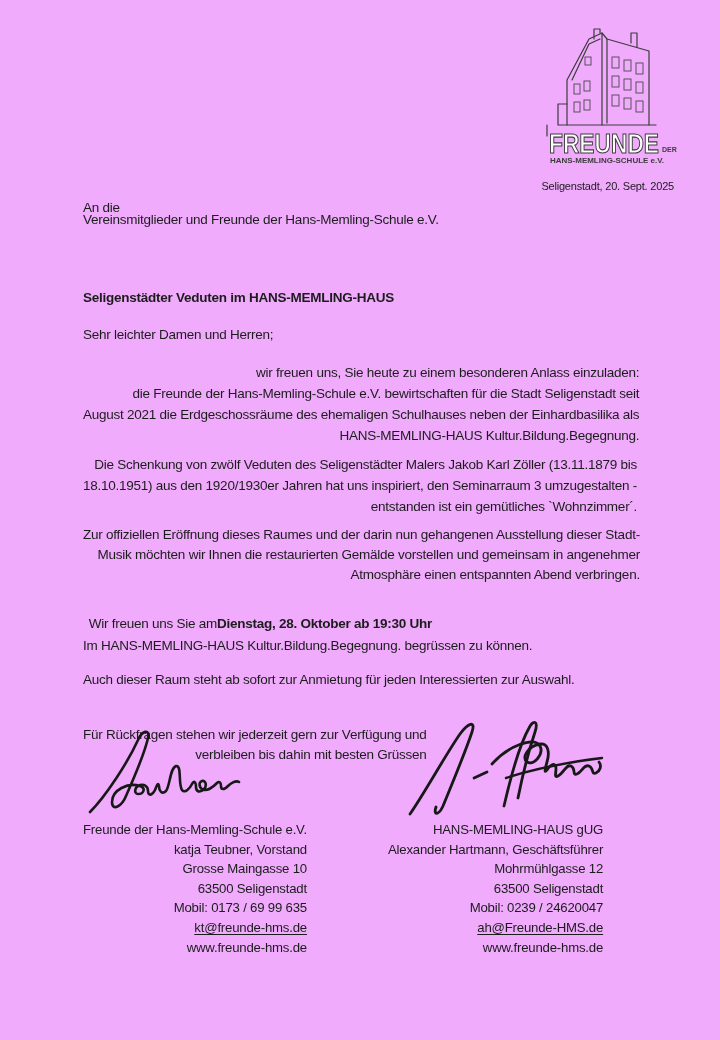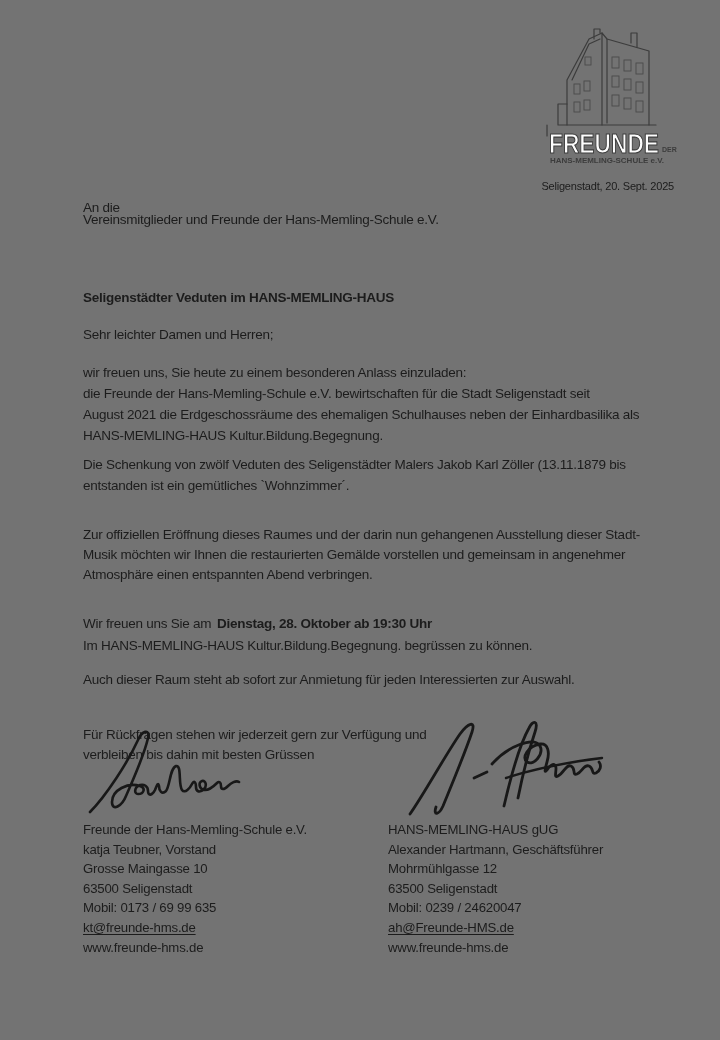--- a/index.html
+++ b/index.html
@@ -1,23 +1,24 @@
 <!DOCTYPE html>
 <html lang="de"><head>
 <meta charset="utf-8">
 <style>
   html,body{margin:0;padding:0;background:#e8e8e8;}
   .page{
     position:relative;
     width:720px;height:1040px;
-    background:#737373;
+    background:#f0abfc;
     font-family:"Liberation Sans", sans-serif;
     color:#1c1c1c;
     overflow:hidden;
     margin:0 auto;
+    text-align:right;
   }
   .abs{position:absolute;white-space:nowrap;}
   .body-text{font-size:13.5px;letter-spacing:-0.25px;}
   .lh21 > div{line-height:21px;height:21px;}
   .lh20 > div{line-height:20px;height:20px;}
   .bold{font-weight:700;}
   .dateline{right:46px;top:180px;font-size:11px;font-weight:400;letter-spacing:-0.2px;}
   .subject{left:83px;top:290px;font-weight:700;}
   .salutation{left:83px;top:327px;}
   .recipient1{left:83px;top:200px;}
@@ -101,20 +102,21 @@
 
   <div class="abs body-text para-intro lh21">
     <div>wir freuen uns, Sie heute zu einem besonderen Anlass einzuladen:</div>
     <div>die Freunde der Hans-Memling-Schule e.V. bewirtschaften für die Stadt Seligenstadt seit</div>
     <div>August 2021 die Erdgeschossräume des ehemaligen Schulhauses neben der Einhardbasilika als</div>
     <div>HANS-MEMLING-HAUS Kultur.Bildung.Begegnung.</div>
   </div>
 
   <div class="abs body-text para-gift lh21">
     <div>Die Schenkung von zwölf Veduten des Seligenstädter Malers Jakob Karl Zöller (13.11.1879 bis</div>
+    <div>18.10.1951) aus den 1920/1930er Jahren hat uns inspiriert, den Seminarraum 3 umzugestalten -</div>
     <div>entstanden ist ein gemütliches `Wohnzimmer´.</div>
   </div>
 
   <div class="abs body-text para-opening lh20">
     <div>Zur offiziellen Eröffnung dieses Raumes und der darin nun gehangenen Ausstellung dieser Stadt-</div>
     <div>Musik möchten wir Ihnen die restaurierten Gemälde vorstellen und gemeinsam in angenehmer</div>
     <div>Atmosphäre einen entspannten Abend verbringen.</div>
   </div>
 
   <div class="abs body-text invite1">

